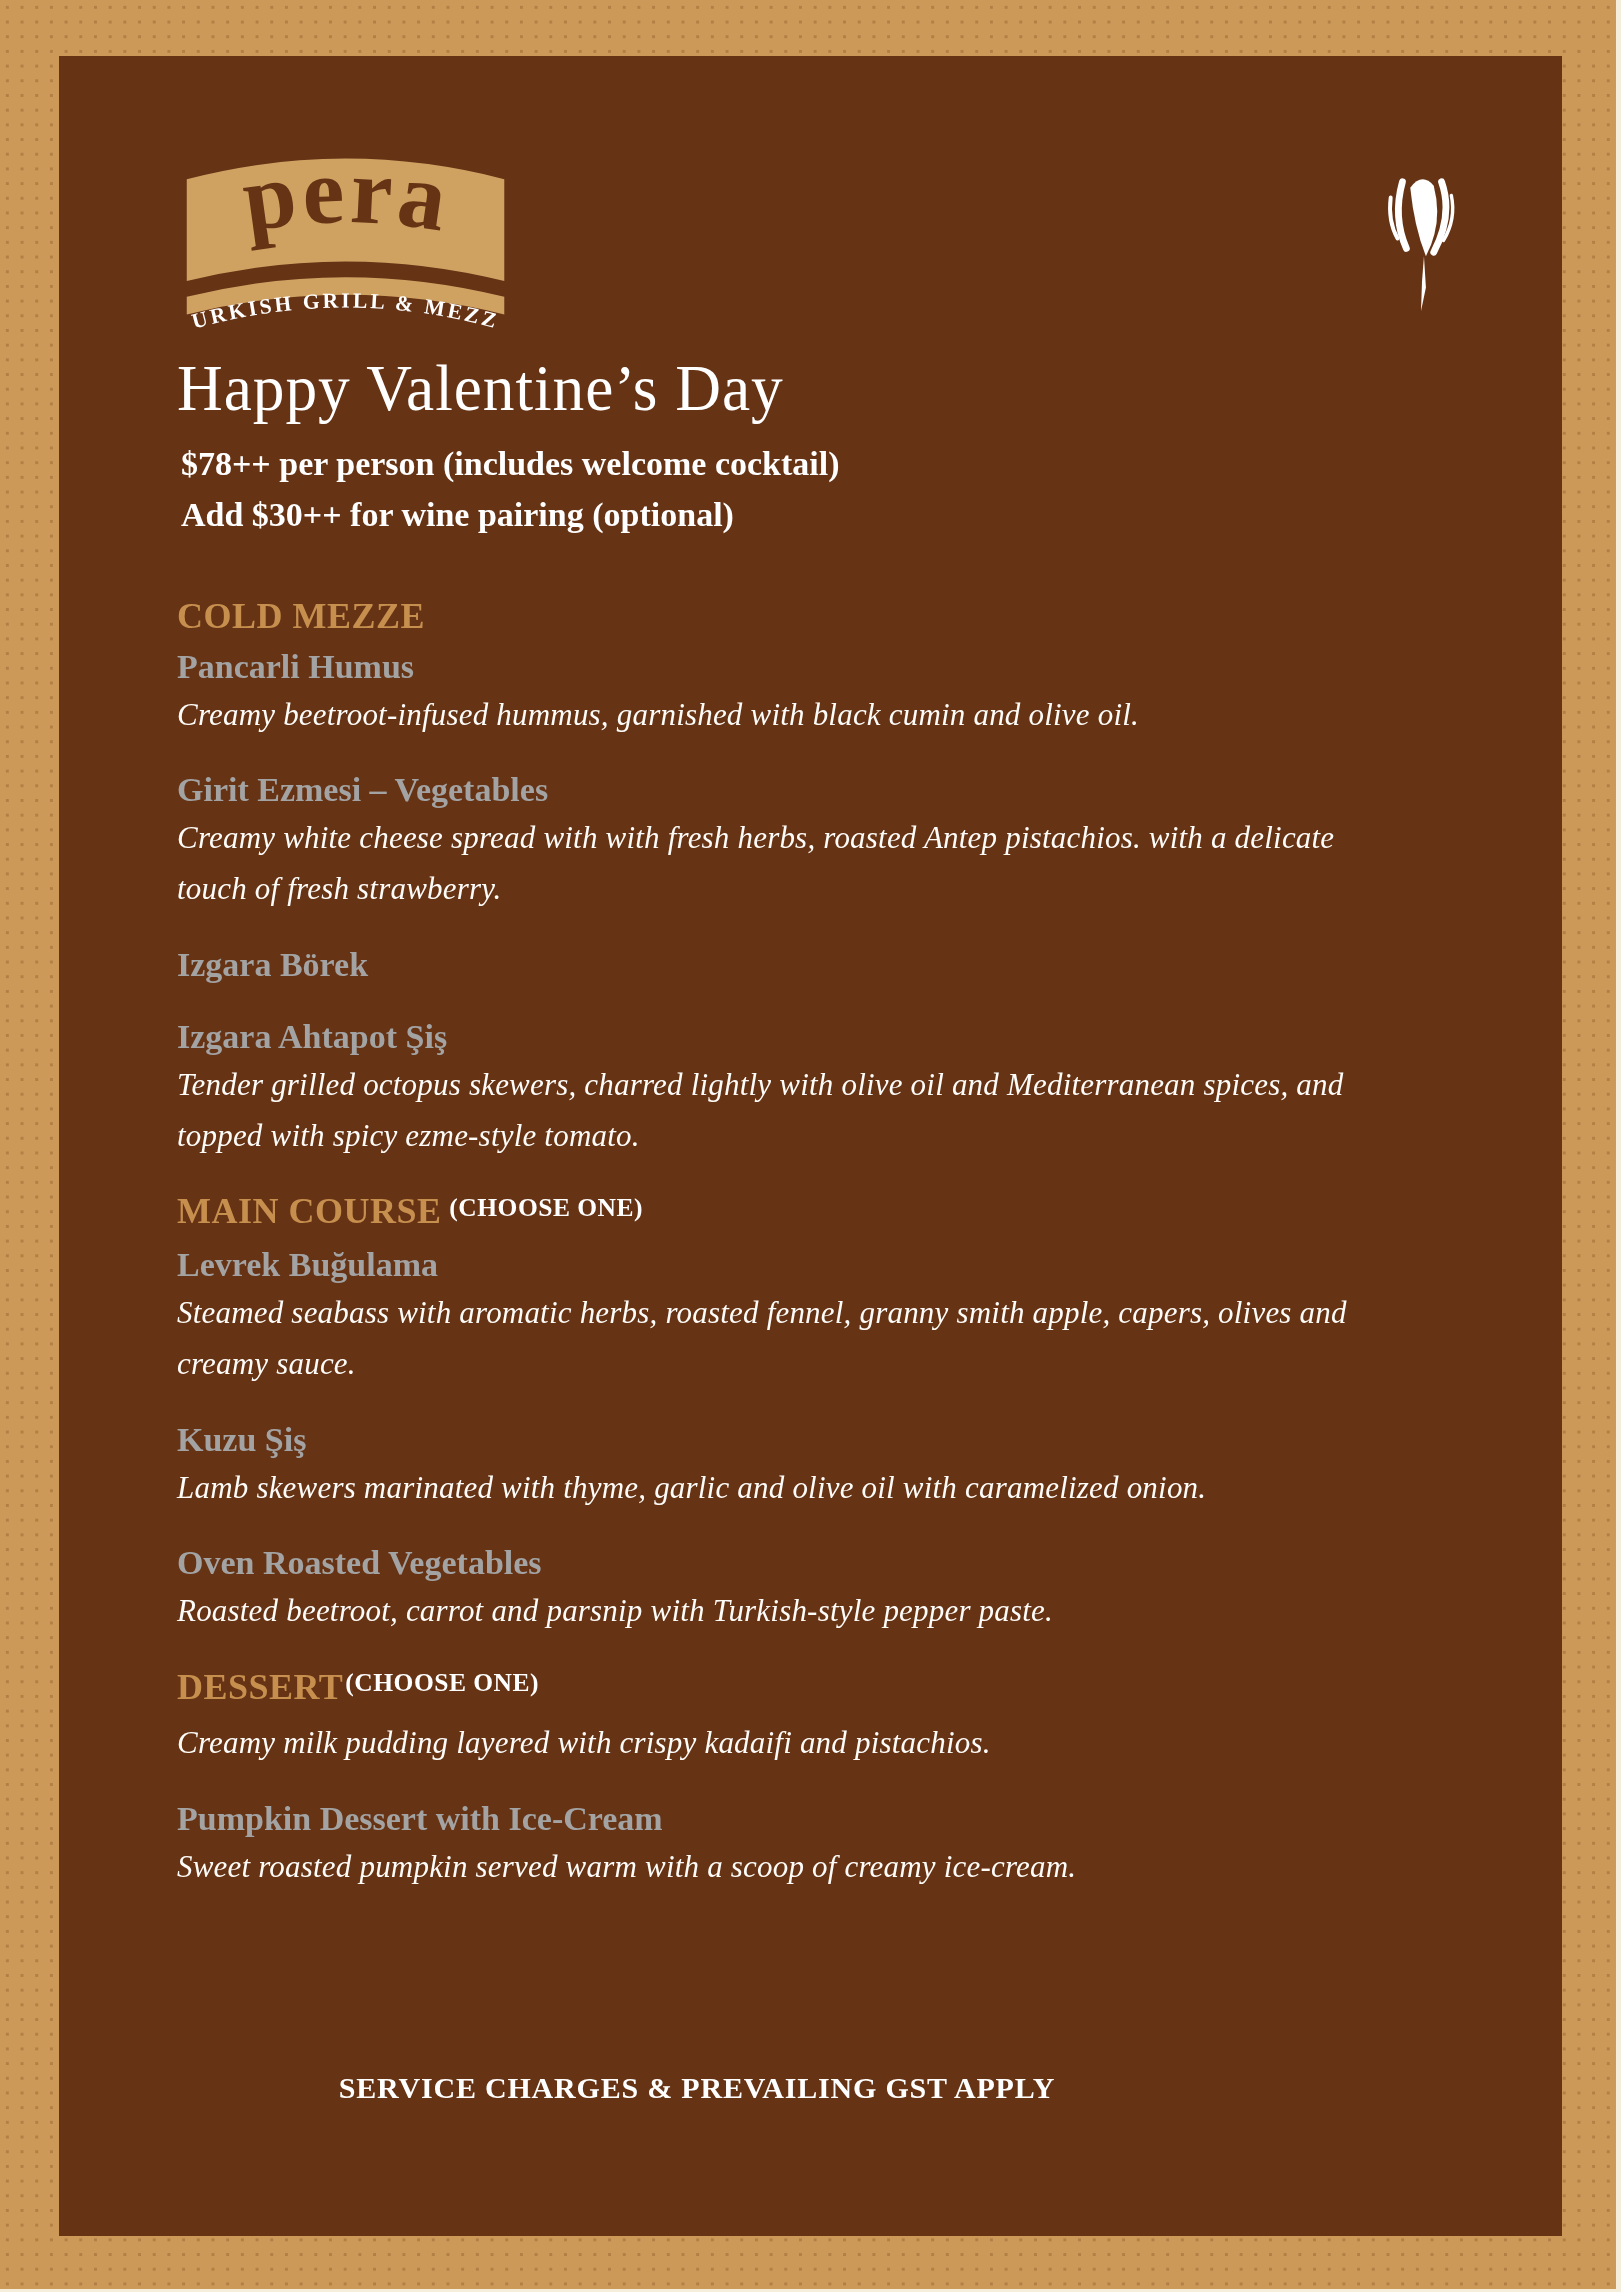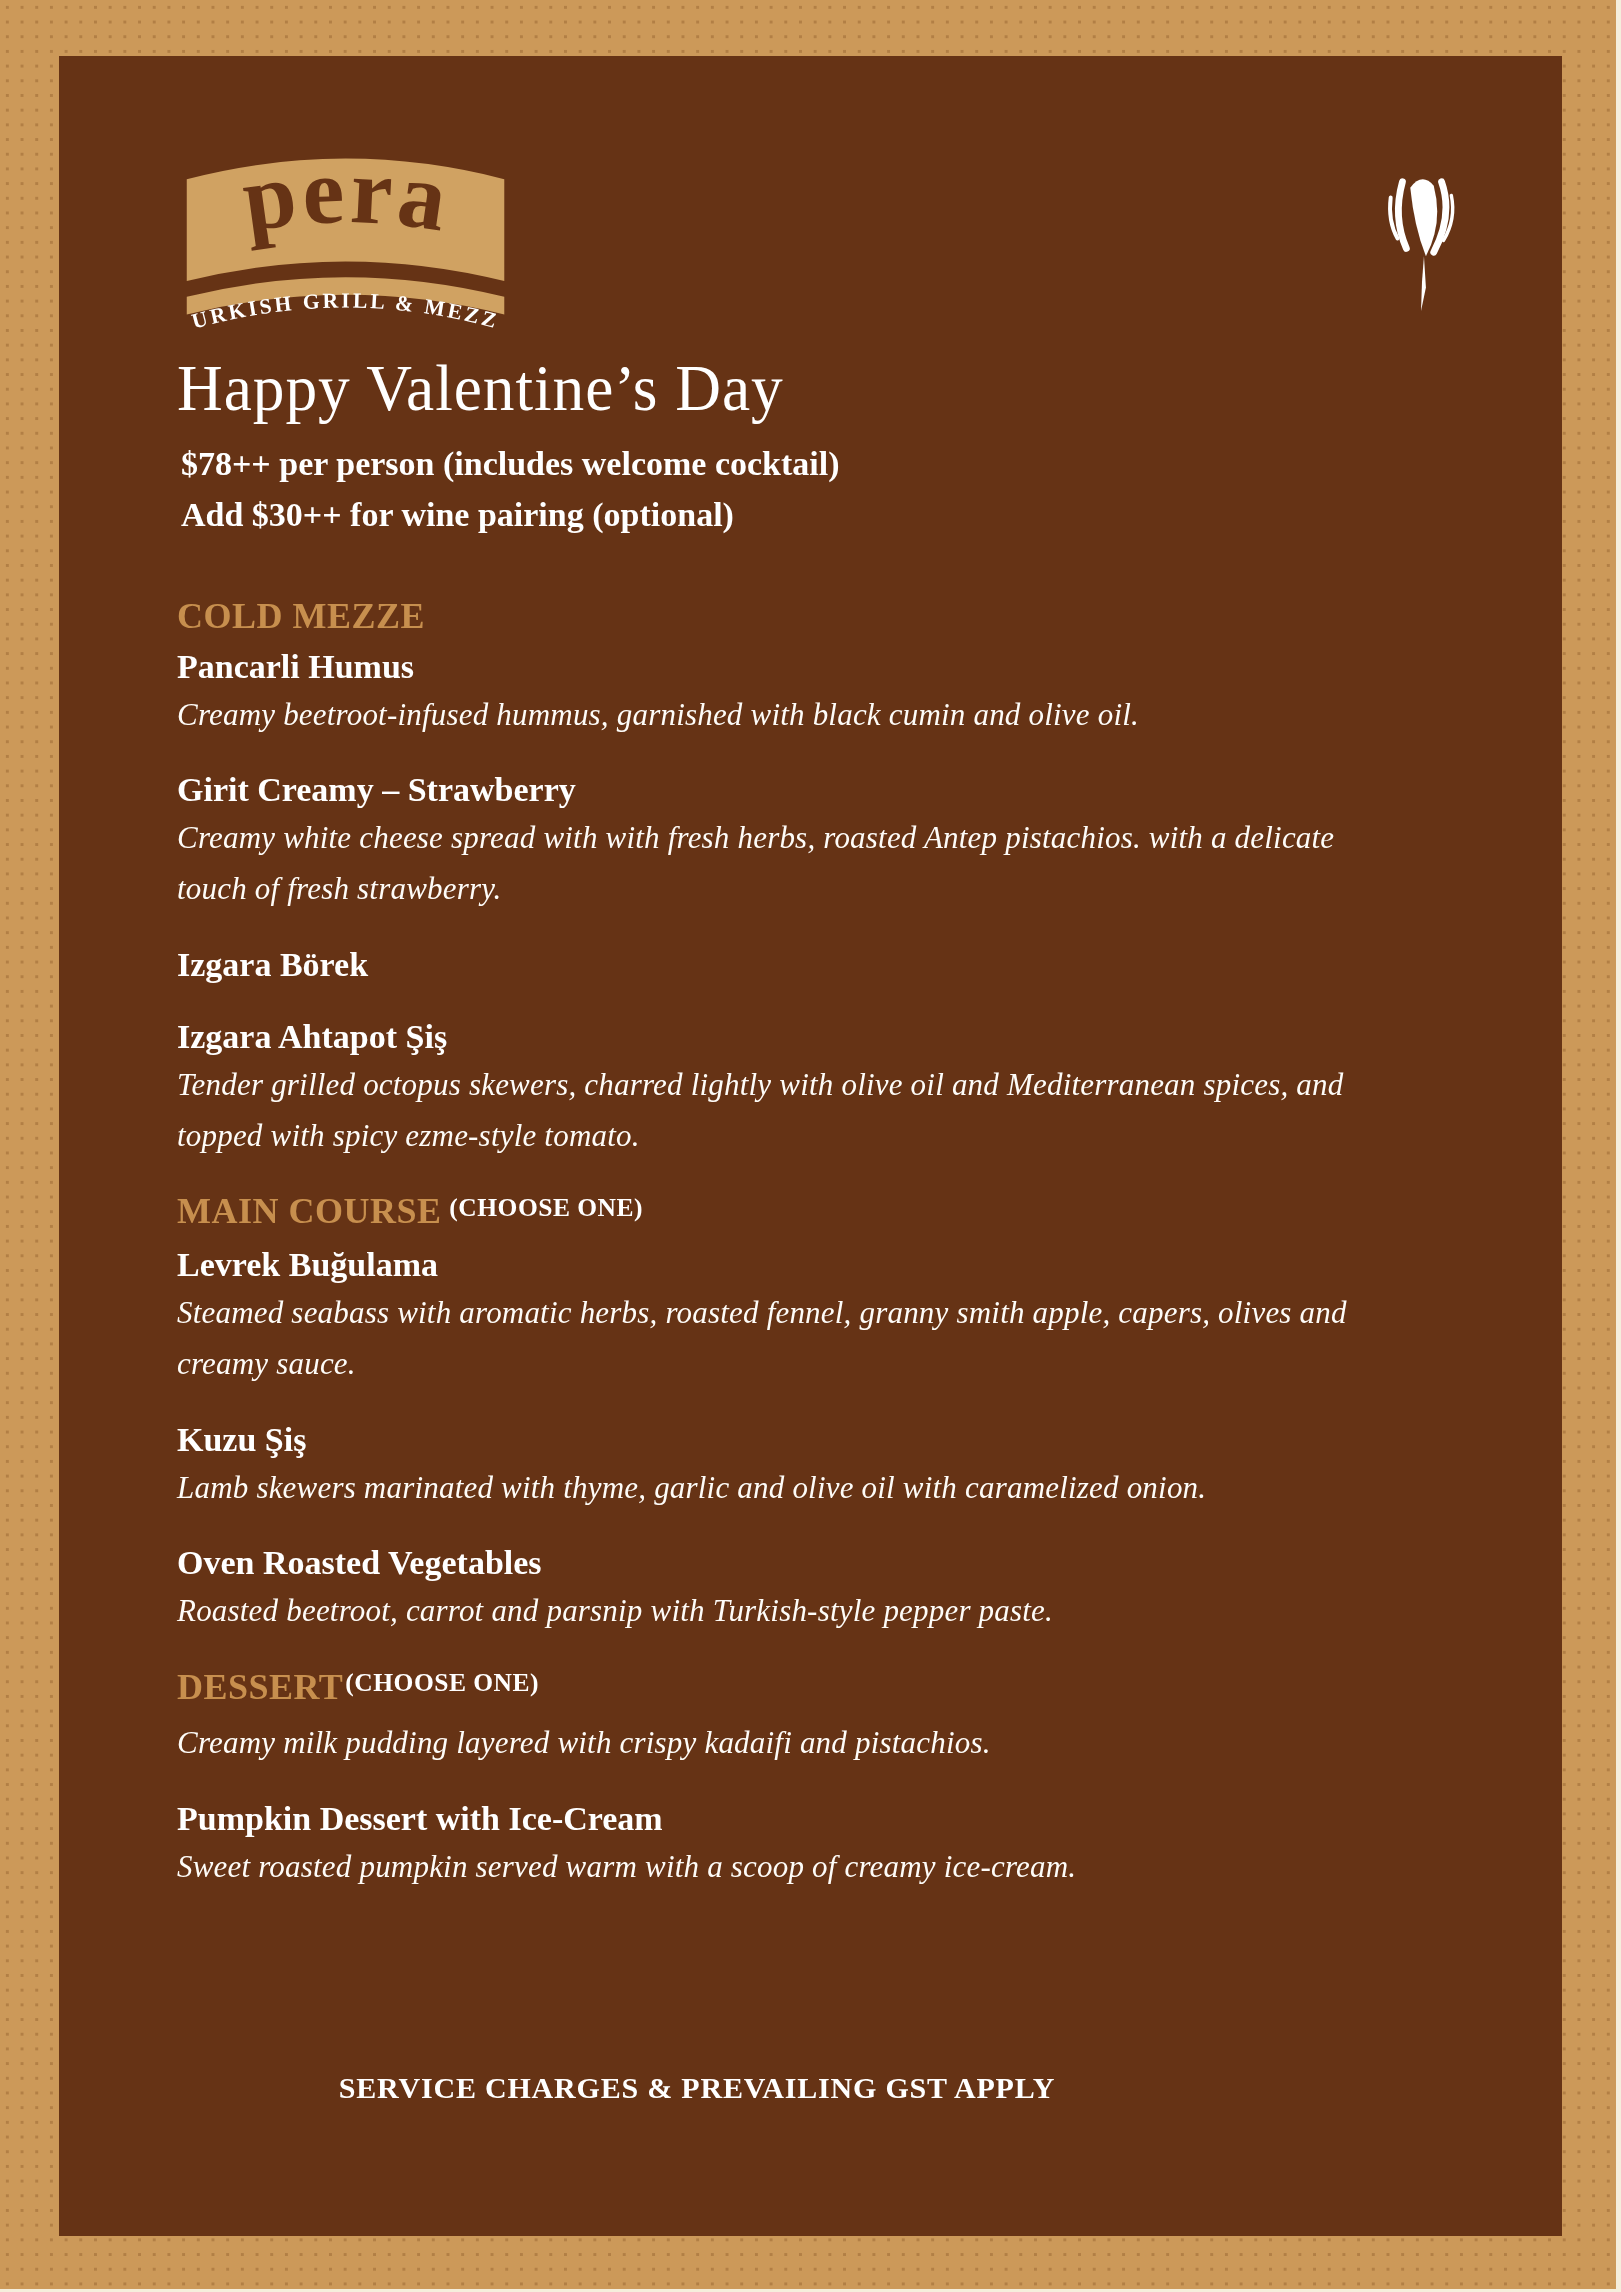--- a/index.html
+++ b/index.html
@@ -37,21 +37,21 @@
     font-size:36px;line-height:47px;font-weight:bold;color:#C78F4E;
     margin:0 0 3.9px 0;letter-spacing:0.5px;
   }
   .sec-note{
     font-size:25.5px;font-weight:bold;color:#FFFFFF;letter-spacing:0.5px;
     position:relative;top:-7.8px;margin-left:7.8px;
   }
   .sec-dessert .sec-note{margin-left:2px;}
   .menu-item{margin:0 0 27.4px 0;}
   .item-name{
-    font-size:34px;line-height:45px;font-weight:bold;color:#ffffff;margin:0;
+    font-size:34px;line-height:45px;font-weight:bold;color:#a3a3a3;margin:0;
   }
   .item-desc{
     font-size:31px;line-height:51px;font-weight:normal;color:#FEFCF8;
     margin:0;max-width:1186px;letter-spacing:0.2px;font-style:italic;
   }
   .footer-note{
     position:absolute;left:0;top:2015px;width:1276px;text-align:center;
     font-size:30px;font-weight:bold;color:#FFFFFF;letter-spacing:0.8px;
   }
 </style>
@@ -106,21 +106,21 @@
 
   <div class="menu-block">
 
     <div class="menu-section">
       <h2 class="sec-heading"><span>COLD MEZZE</span></h2>
       <div class="menu-item">
         <p class="item-name">Pancarli Humus</p>
         <p class="item-desc">Creamy beetroot-infused hummus, garnished with black cumin and olive oil.</p>
       </div>
       <div class="menu-item">
-        <p class="item-name">Girit Creamy – Strawberry</p>
+        <p class="item-name">Girit Ezmesi – Vegetables</p>
         <p class="item-desc">Creamy white cheese spread with with fresh herbs, roasted Antep pistachios. with a delicate touch of fresh strawberry.</p>
       </div>
     </div>
 
     <div class="menu-section">
       <div class="menu-item">
         <p class="item-name">Izgara Börek</p>
       </div>
       <div class="menu-item">
         <p class="item-name">Izgara Ahtapot Şiş</p>

